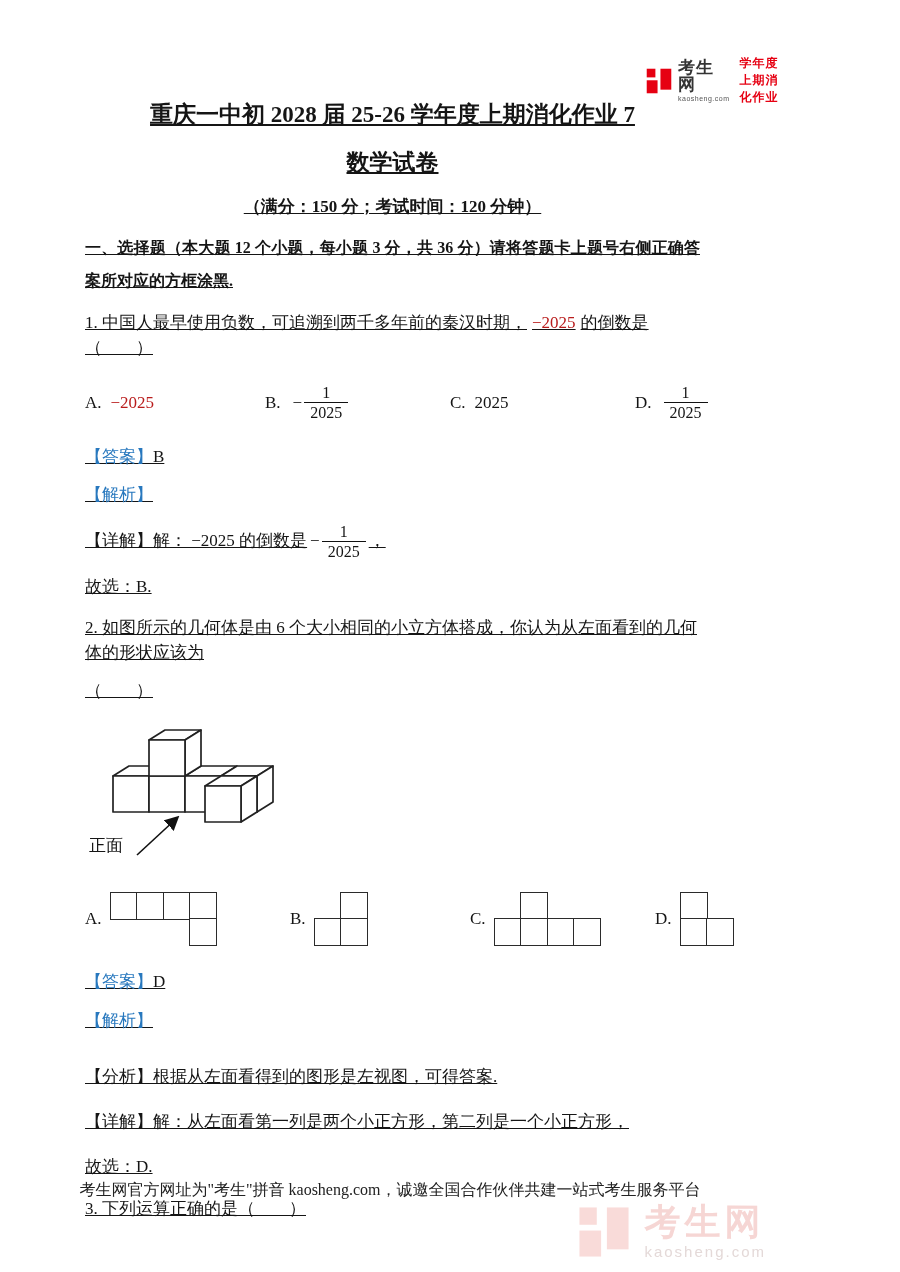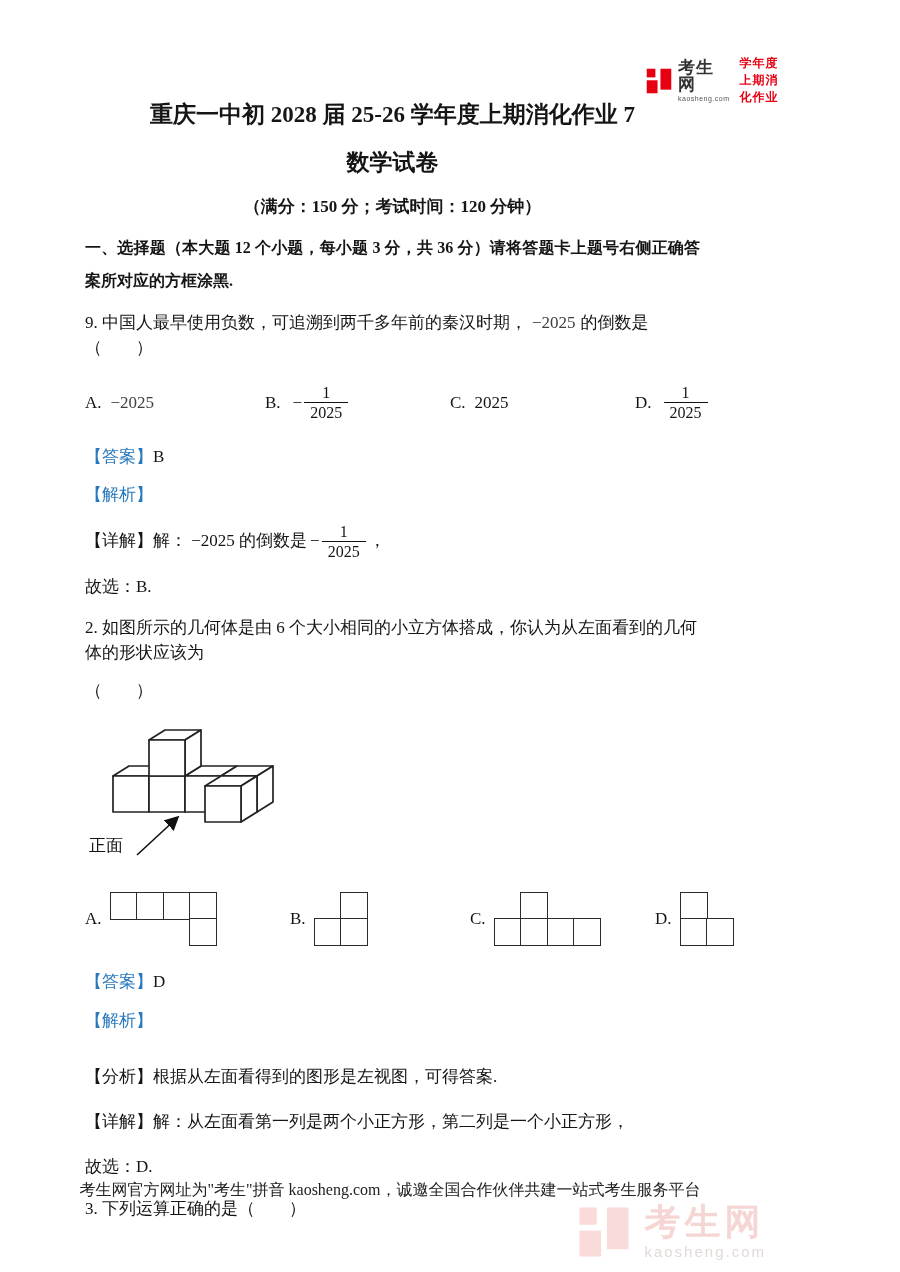--- a/index.html
+++ b/index.html
@@ -1,39 +1,39 @@
 <!DOCTYPE html>
 <html><head>
 <meta charset="utf-8">
 <style>
   html,body{margin:0;padding:0;background:#fff;}
   .page{
     position:relative;width:780px;height:1272px;background:#fff;overflow:hidden;
-    font-family:"Liberation Serif","DejaVu Serif",serif;color:#151515;
+    font-family:"Liberation Serif","DejaVu Serif",serif;color:#151515;text-decoration:underline;
   }
   .content{padding:100px 80px 0 85px;}
 
   
   .brand{position:absolute;top:55px;left:646px;display:flex;align-items:center;gap:6px;}
   .brand-logo{width:26px;height:26px;flex:0 0 auto;}
   .brand-text{display:flex;flex-direction:column;line-height:1;}
   .brand-name{font-size:17px;font-weight:bold;color:#333;font-family:"Liberation Sans",sans-serif;letter-spacing:1px;}
   .brand-domain{font-size:7px;color:#555;letter-spacing:.5px;font-family:"Liberation Sans",sans-serif;margin-top:2px;}
   .brand-tagline{font-size:12px;color:#e60012;font-weight:bold;margin-left:4px;letter-spacing:1px;}
 
   
   .title{font-size:23px;font-weight:bold;text-align:center;margin:0;line-height:1.3;}
   .subtitle{font-size:23px;font-weight:bold;text-align:center;margin:17px 0 17px 0;}
   .meta{font-size:17px;font-weight:bold;text-align:center;margin:14px 0 0 0;}
   .section-heading{font-size:16px;font-weight:bold;line-height:2.05;margin:14px 0 0 0;text-align:justify;}
 
   
   .para{font-size:17px;line-height:1.45;margin:14px 0 0 0;}
   .blue{color:#2878be;}
-  .red{color:#404040;}
+  .red{color:#b91c1c;}
   .hl{margin:0 5px;}
 
   
   .mexp{display:inline-flex;align-items:center;vertical-align:middle;margin:0 3px;}
   .msign{font-size:17px;margin-right:2px;}
   .frac{display:inline-flex;flex-direction:column;text-align:center;font-size:16px;line-height:1.2;}
   .frac .num{display:block;padding:0 6px;border-bottom:1.4px solid #111;}
   .frac .den{display:block;padding:0 6px;}
 
   
@@ -81,21 +81,21 @@
   </div>
 
   <div class="content">
 
     <h1 class="title">重庆一中初 2028 届 25-26 学年度上期消化作业 7</h1>
     <h2 class="subtitle">数学试卷</h2>
     <div class="meta">（满分：150 分；考试时间：120 分钟）</div>
 
     <div class="section-heading">一、选择题（本大题 12 个小题，每小题 3 分，共 36 分）请将答题卡上题号右侧正确答案所对应的方框涂黑.</div>
 
-    <p class="para"><span>9. 中国人最早使用负数，可追溯到两千多年前的秦汉时期，</span><span class="red hl">−2025</span><span>的倒数是（　　）</span></p>
+    <p class="para"><span>1. 中国人最早使用负数，可追溯到两千多年前的秦汉时期，</span><span class="red hl">−2025</span><span>的倒数是（　　）</span></p>
 
     <div class="opt-row">
       <span class="opt opt-a">
         <span>A.</span>
         <span class="red">−2025</span>
       </span>
       <span class="opt opt-b">
         <span>B.</span>
         <span class="mexp">
           <span class="msign">−</span>

